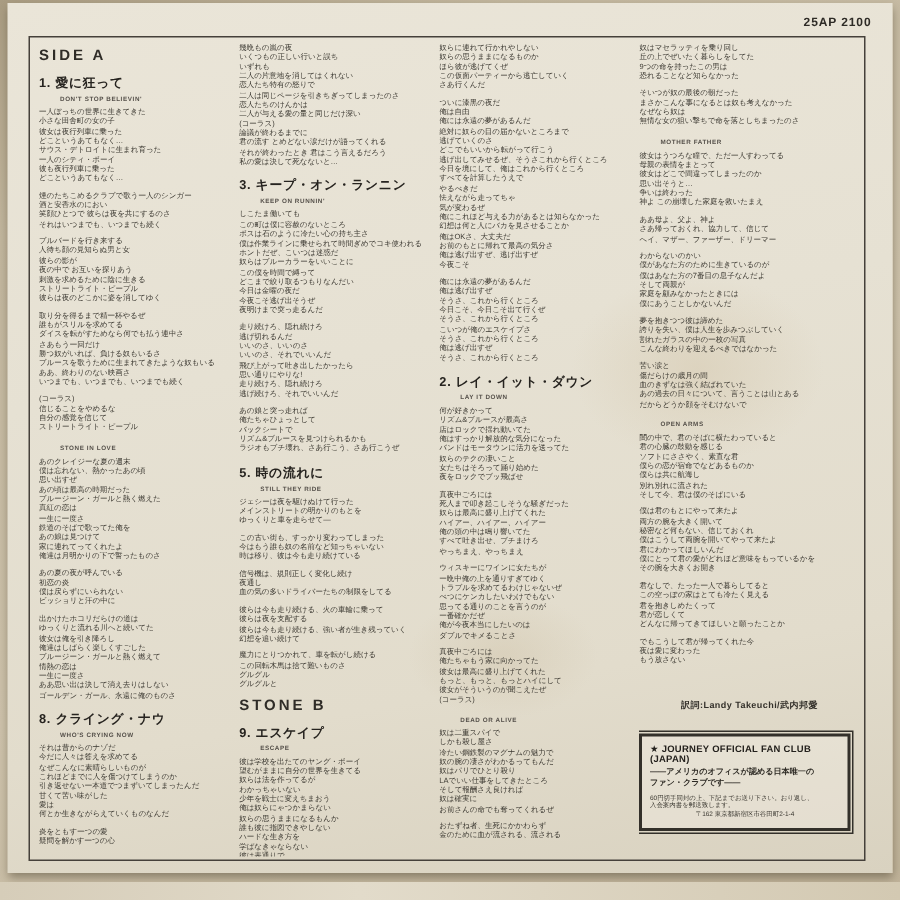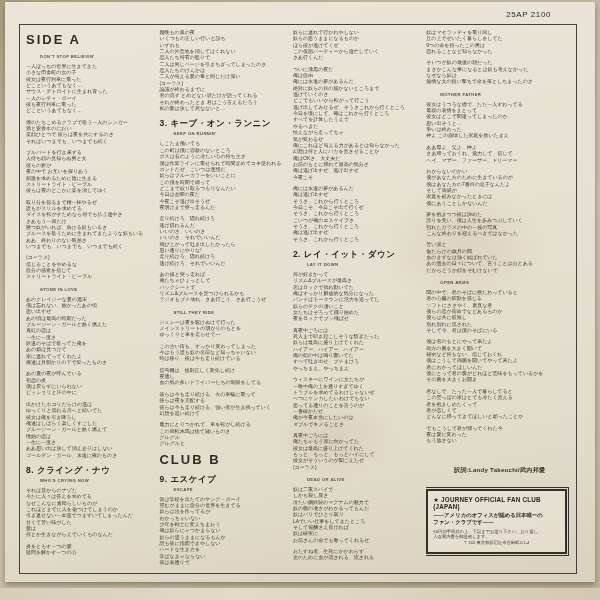--- a/index.html
+++ b/index.html
@@ -13,33 +13,33 @@
     position:absolute;left:5px;top:2px;width:590px;height:580px;
     background:
       radial-gradient(ellipse 120px 90px at 78% 42%, rgba(210,196,168,.45), rgba(0,0,0,0) 70%),
       radial-gradient(ellipse 90px 60px at 56% 75%, rgba(205,192,165,.4), rgba(0,0,0,0) 70%),
       linear-gradient(170deg,#eae5d8 0%,#e6e1d3 40%,#e2dccc 75%,#d9d2c0 100%);
     box-shadow:0 3px 6px rgba(60,50,30,.45);
   }
   .bottom-strip{position:absolute;left:0;bottom:0;width:600px;height:12px;
     background:linear-gradient(90deg,#d6cdb9,#e2dbca 40%,#d3c9b2);}
   .catalog{
-    position:absolute;top:8px;right:44px;
-    font-size:8px;font-weight:normal;color:#2e2b26;letter-spacing:.6px;
+    position:absolute;top:8px;right:14px;
+    font-size:8px;font-weight:bold;color:#2e2b26;letter-spacing:.6px;
   }
   .frame{
     position:absolute;left:14px;top:22px;width:558px;height:550px;
     border:1.5px solid #45403a;
     box-sizing:border-box;
     display:flex;flex-direction:row;
     padding:4px 3px 2px 6px;gap:7px;
   }
   .col{width:131px;overflow:hidden;color:#38352f;}
   .col:last-child{width:152px;}
-  .side-label{font-size:13px;font-weight:bold;letter-spacing:2px;color:#2f2c27;margin:3px 0 4px 0;}
+  .side-label{font-size:10px;font-weight:bold;letter-spacing:2px;color:#2f2c27;margin:3px 0 4px 0;}
   .song{margin-top:7px;}
   .song-title{font-size:8.5px;font-weight:bold;color:#26231f;letter-spacing:.5px;}
   .song-sub{font-size:4.2px;font-weight:bold;color:#55504a;letter-spacing:.4px;margin:1px 0 4px 14px;text-transform:uppercase;}
   .stanza{margin:0 0 5px 0;}
   .line{font-size:5px;line-height:6.35px;white-space:nowrap;color:#3b3831;}
   .credit{font-size:6px;font-weight:bold;color:#33302a;text-align:center;margin:22px 0 14px 0;letter-spacing:.3px;}
   .fanclub{
     border:2px solid #33302a;outline:1px solid #33302a;outline-offset:1px;
     padding:5px 5px 6px 5px;margin-right:6px;background:rgba(255,253,246,.25);
   }
@@ -50,20 +50,21 @@
 </style>
 </head>
 <body>
 
 <div class="paper">
   <div class="catalog">25AP 2100</div>
   <div class="frame">
     <div class="col">
         <div class="side-label">SIDE A</div>
         <div class="song">
+          <div class="song-title">1. 愛に狂って</div>
           <div class="song-sub">DON'T STOP BELIEVIN'</div>
           <div class="stanza">
             <div class="line">一人ぼっちの世界に生きてきた</div>
             <div class="line">小さな田舎町の女の子</div>
             <div class="line">彼女は夜行列車に乗った</div>
             <div class="line">どこというあてもなく…</div>
             <div class="line">サウス・デトロイトに生まれ育った</div>
             <div class="line">一人のシティ・ボーイ</div>
             <div class="line">彼も夜行列車に乗った</div>
             <div class="line">どこというあてもなく…</div>
@@ -196,20 +197,21 @@
           </div>
           <div class="stanza">
             <div class="line">あの娘と突っ走れば</div>
             <div class="line">俺たちゃひょっとして</div>
             <div class="line">バックシートで</div>
             <div class="line">リズム&amp;ブルースを見つけられるかも</div>
             <div class="line">ラジオもブチ壊れ、さあ行こう、さあ行こうぜ</div>
           </div>
         </div>
         <div class="song">
+          <div class="song-title">5. 時の流れに</div>
           <div class="song-sub">STILL THEY RIDE</div>
           <div class="stanza">
             <div class="line">ジェシーは夜を駆けぬけて行った</div>
             <div class="line">メインストリートの明かりのもとを</div>
             <div class="line">ゆっくりと車を走らせて―</div>
           </div>
           <div class="stanza">
             <div class="line">この古い街も、すっかり変わってしまった</div>
             <div class="line">今はもう誰も奴の名前など知っちゃいない</div>
             <div class="line">時は移り、彼は今も走り続けている</div>
@@ -225,21 +227,21 @@
             <div class="line">彼らは今も走り続ける、強い者が生き残っていく</div>
             <div class="line">幻想を追い続けて</div>
           </div>
           <div class="stanza">
             <div class="line">魔力にとりつかれて、車を転がし続ける</div>
             <div class="line">この回転木馬は捨て難いものさ</div>
             <div class="line">グルグル</div>
             <div class="line">グルグルと</div>
           </div>
         </div>
-        <div class="side-label">CLUB B</div>
+        <div class="side-label">STONE B</div>
         <div class="song">
           <div class="song-title">9. エスケイプ</div>
           <div class="song-sub">ESCAPE</div>
           <div class="stanza">
             <div class="line">彼は学校を出たてのヤング・ボーイ</div>
             <div class="line">望むがままに自分の世界を生きてる</div>
             <div class="line">奴らは法を作ってるが</div>
             <div class="line">わかっちゃいない</div>
             <div class="line">少年を戦士に変えちまおう</div>
             <div class="line">俺は奴らにゃつかまらない</div>

